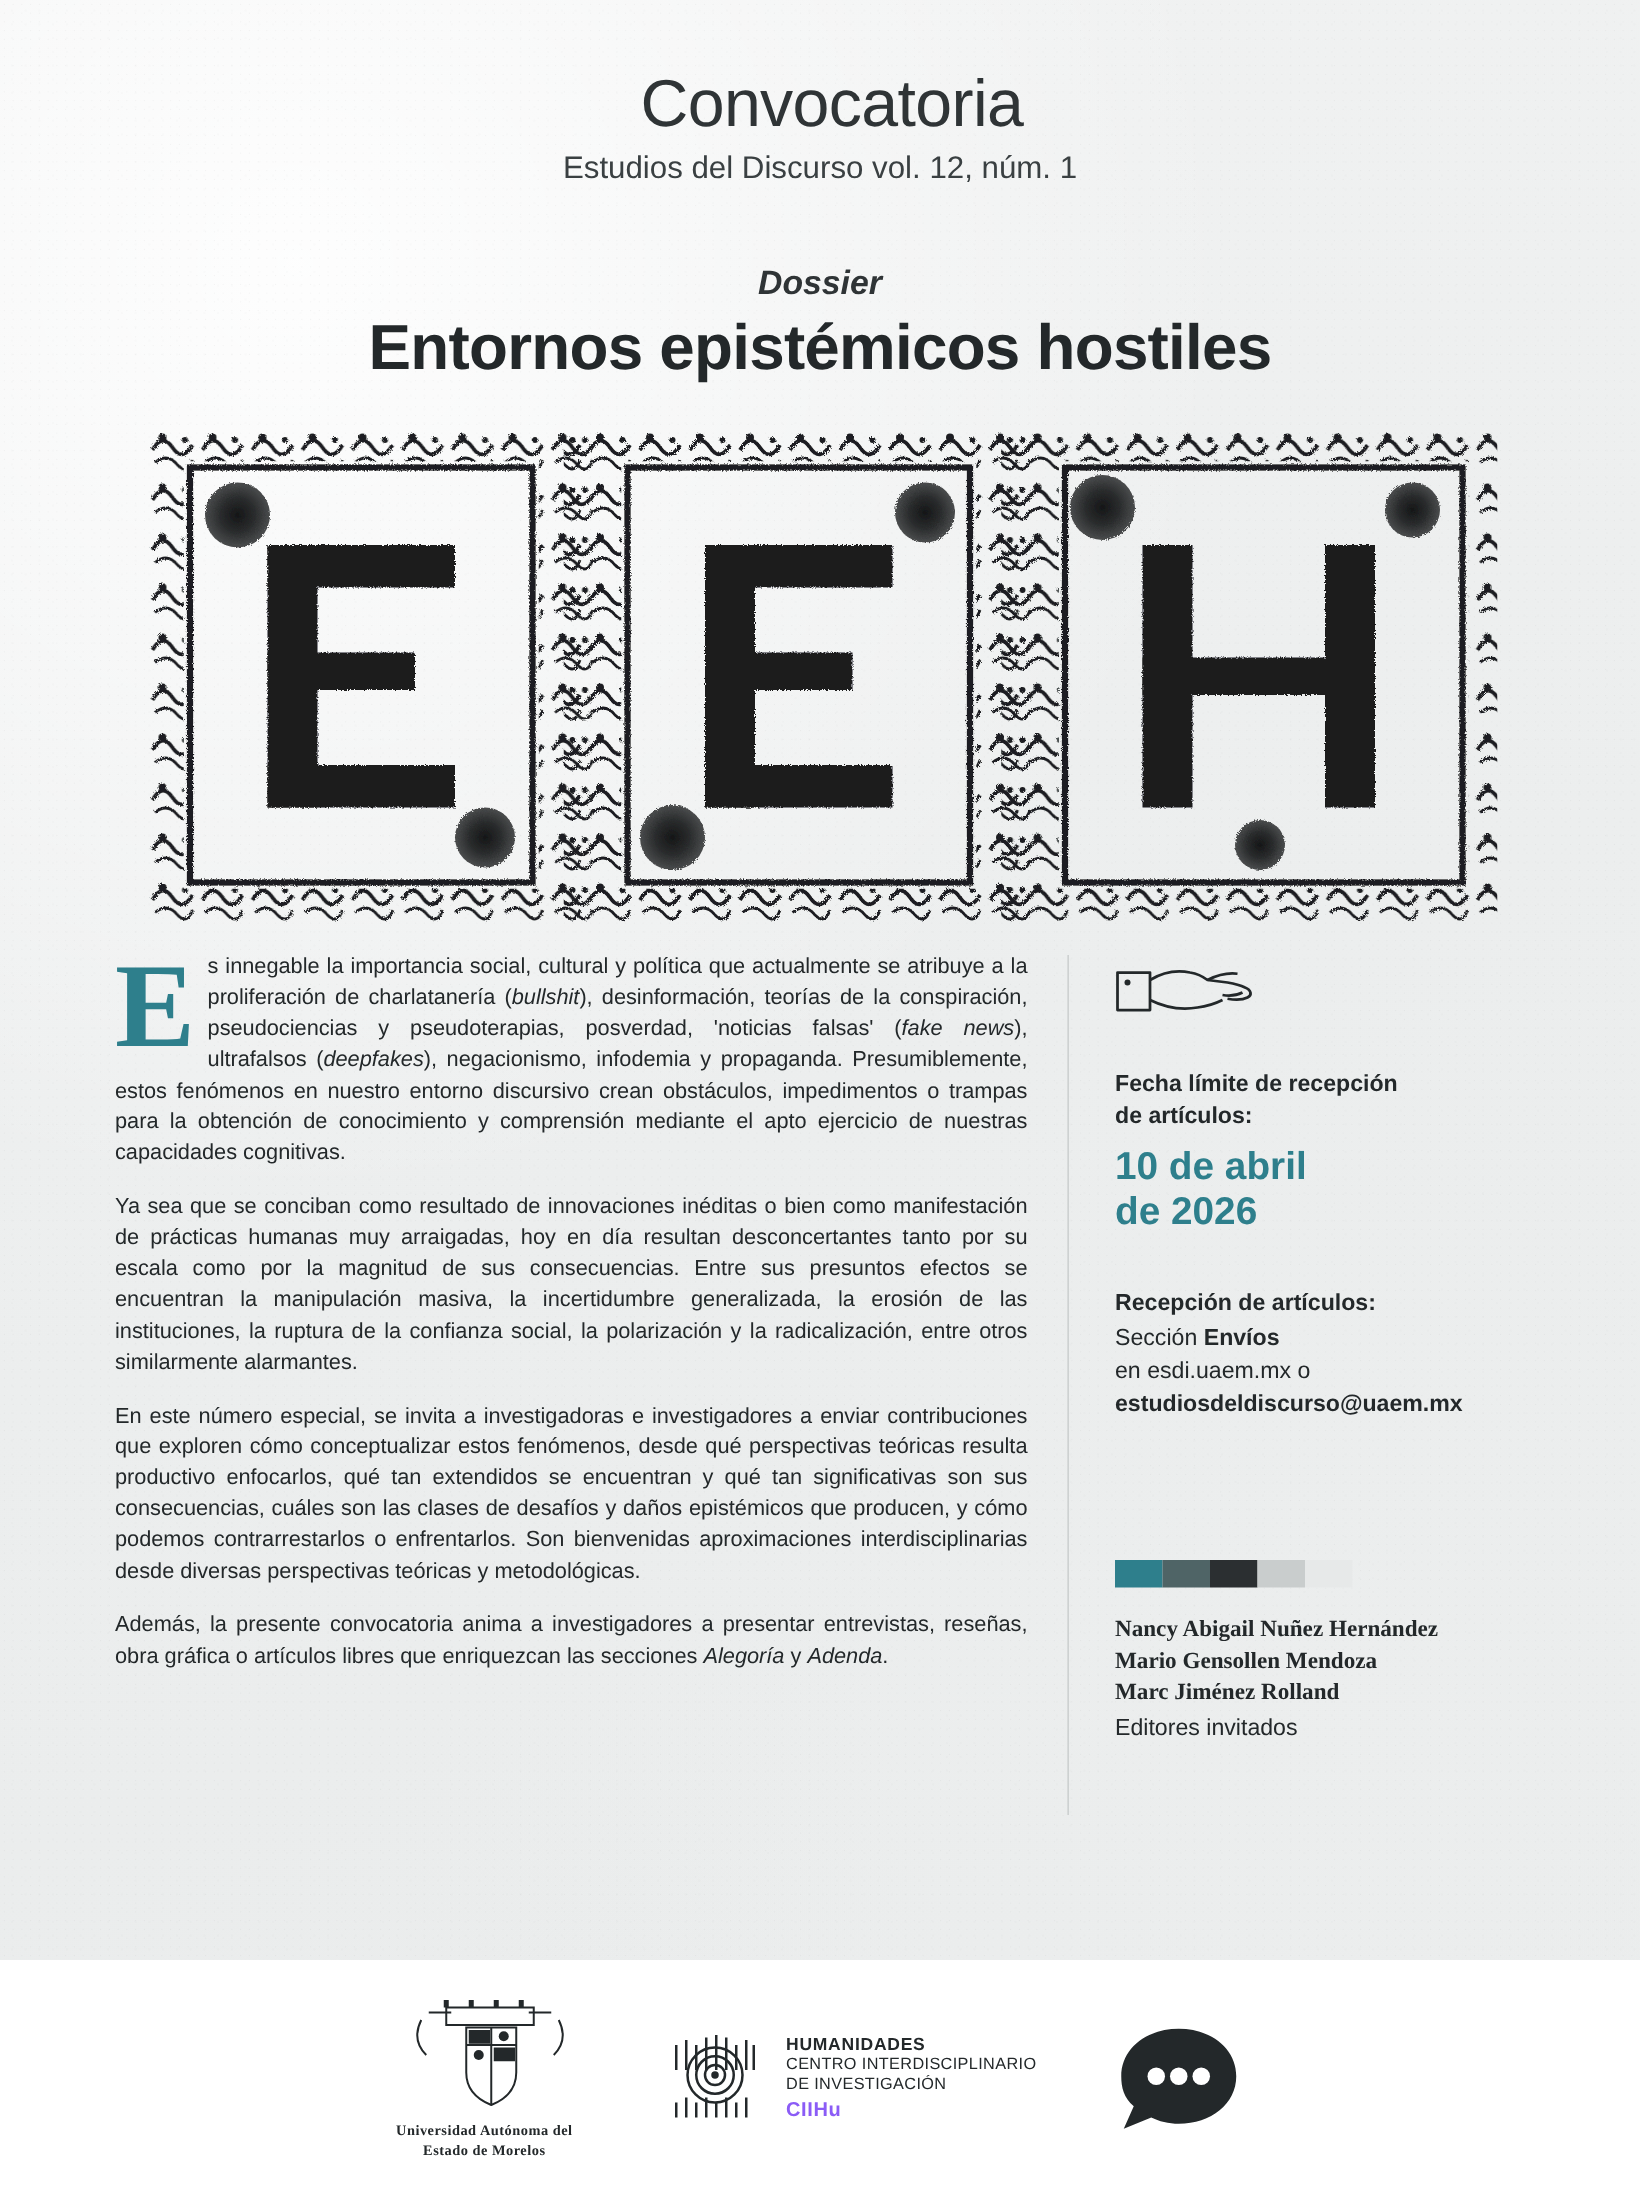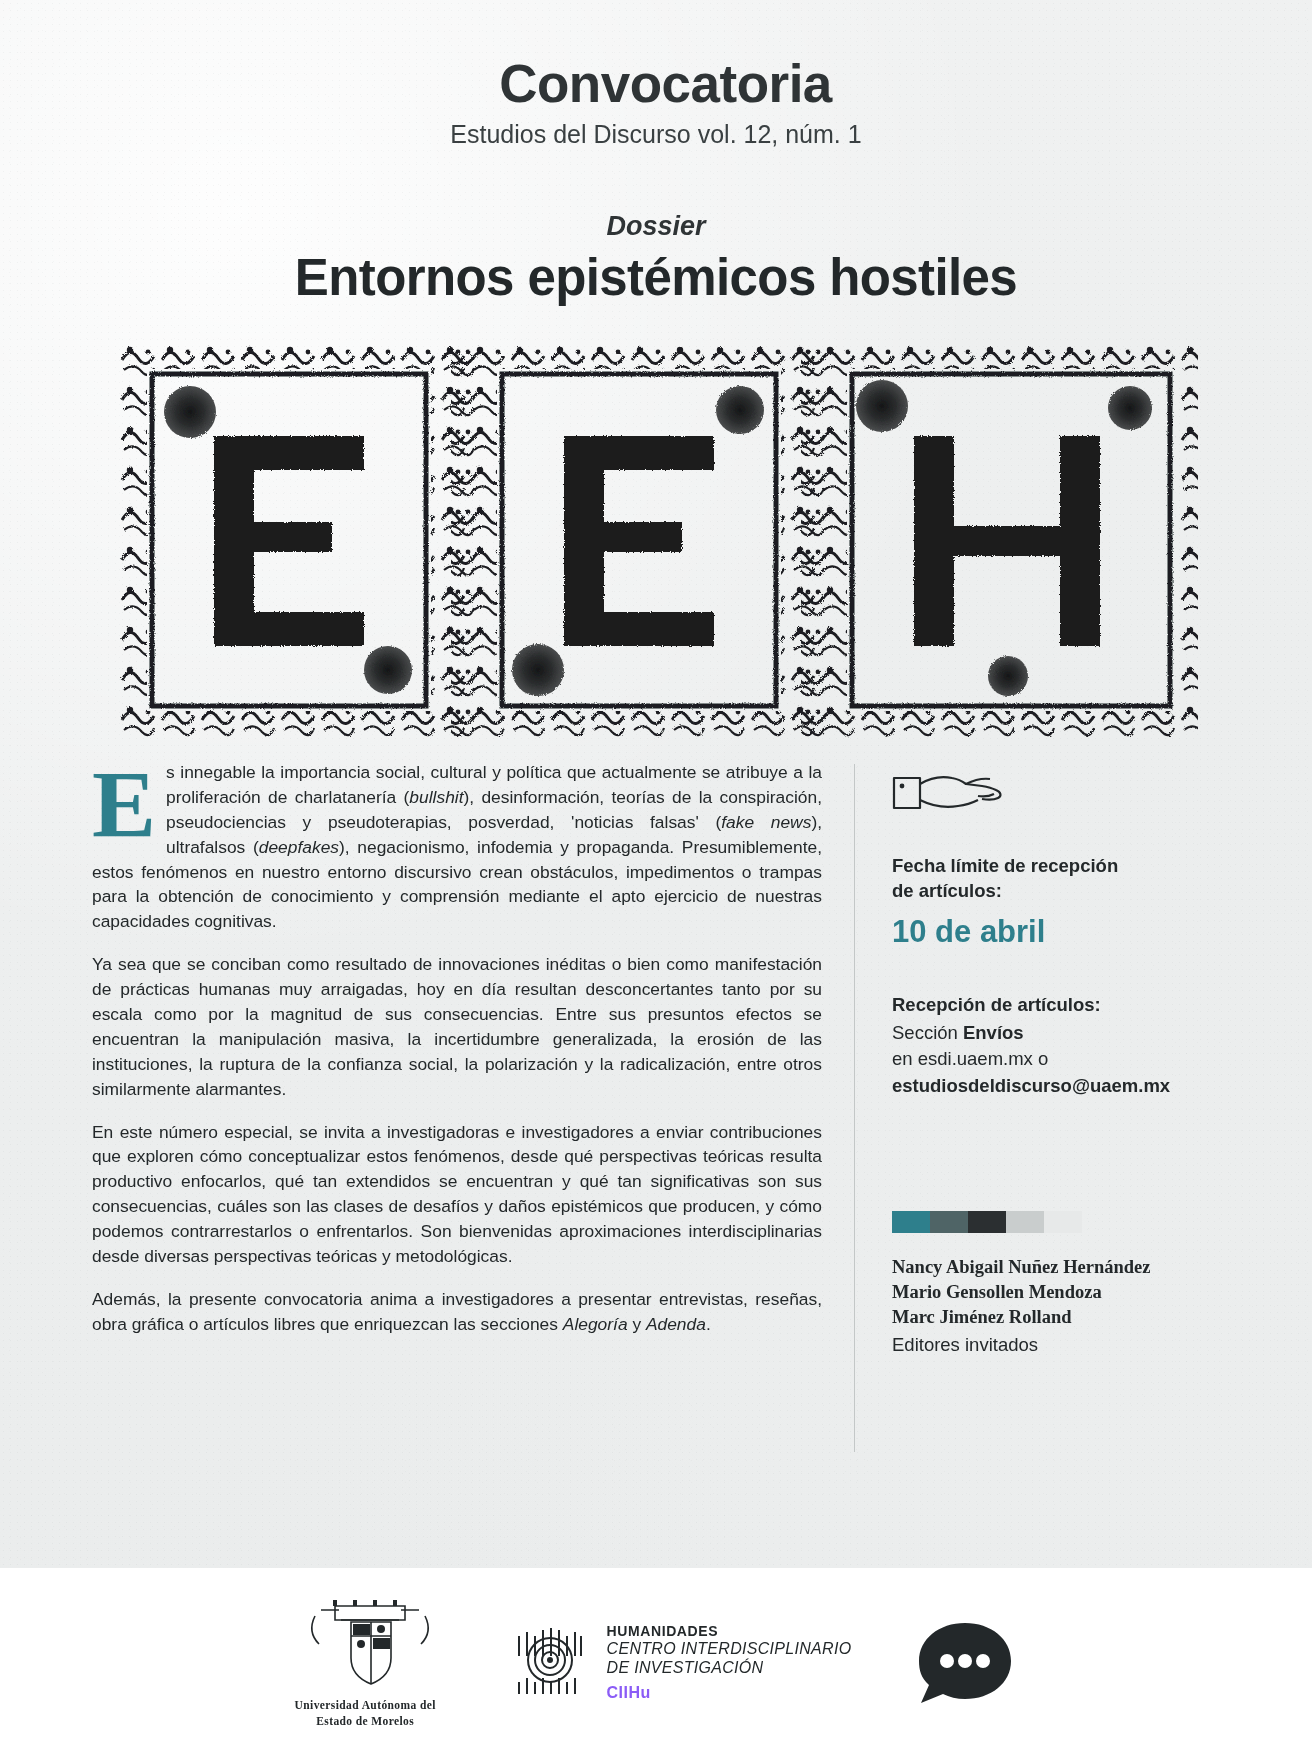--- a/index.html
+++ b/index.html
@@ -40,21 +40,21 @@
   
   .header {
     position: absolute;
     top: 56px;
     left: 0;
     width: 100%;
     text-align: center;
   }
   .title-main {
     font-size: 53px;
-    font-weight: bold;
+    font-weight: normal;
     color: #2f3436;
     letter-spacing: -0.5px;
     line-height: 1.05;
     margin-left: 19px;
   }
   .title-sub {
     font-size: 25px;
     color: #3a4042;
     margin-top: 8px;
     font-weight: normal;
@@ -204,21 +204,21 @@
     font-size: 11.5px;
     letter-spacing: 0.4px;
     color: #23282a;
     text-align: center;
     line-height: 1.35;
     font-weight: bold;
   }
   .logo-ciihu { display: flex; align-items: center; gap: 14px; }
   .ciihu-text { line-height: 1.18; }
   .ciihu-title { font-size: 14px; font-weight: bold; color: #23282a; letter-spacing: 0.6px; }
-  .ciihu-sub { font-size: 16px; color: #23282a; letter-spacing: 0.3px; font-style: italic; }
+  .ciihu-sub { font-size: 13px; color: #23282a; letter-spacing: 0.3px; }
   .ciihu-acr { font-size: 16px; font-weight: bold; color: #8b5cf6; margin-top: 6px; letter-spacing: 0.5px; }
   .logo-revista { display: flex; align-items: center; gap: 14px; }
   .revista-text { line-height: 1.1; }
   .revista-kicker { font-size: 15px; color: #23282a; }
   .revista-name { font-size: 27px; font-weight: bold; color: #23282a; line-height: 1.04; }
 </style>
 </head>
 <body>
 
 <div class="poster">
@@ -326,20 +326,21 @@
         </g>
         <circle cx="10" cy="26" r="2.4" fill="#23282a"></circle>
       </svg>
 
       <div class="deadline-label">
         <div>Fecha límite de recepción</div>
         <div>de artículos:</div>
       </div>
       <div class="deadline-date">
         <div>10 de abril</div>
+        <div>de 2026</div>
       </div>
 
       <div class="reception-block">
         <div class="reception-title">Recepción de artículos:</div>
         <div>
           <span>Sección </span><span class="bold">Envíos</span>
         </div>
         <div>en esdi.uaem.mx o</div>
         <div class="email">estudiosdeldiscurso@uaem.mx</div>
       </div>

